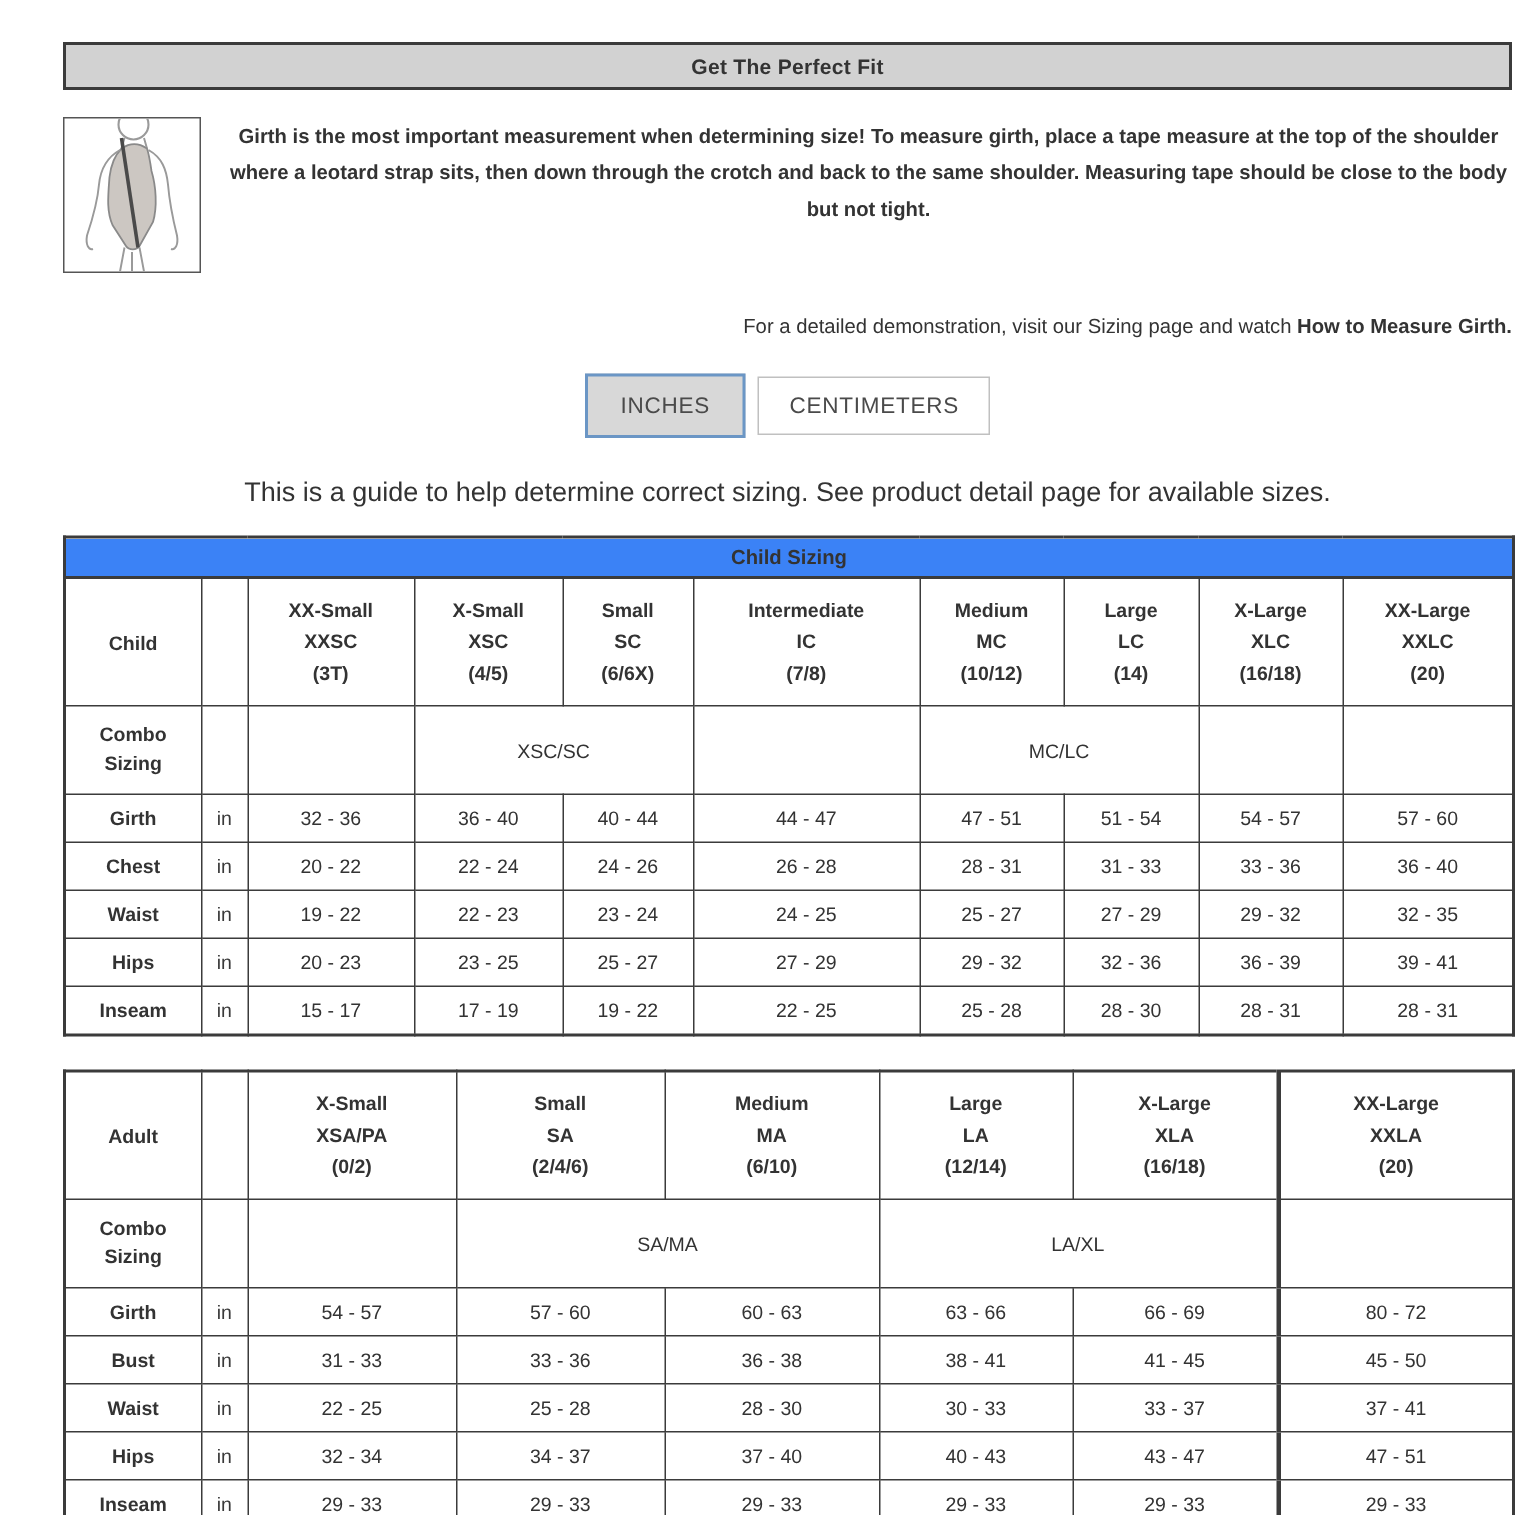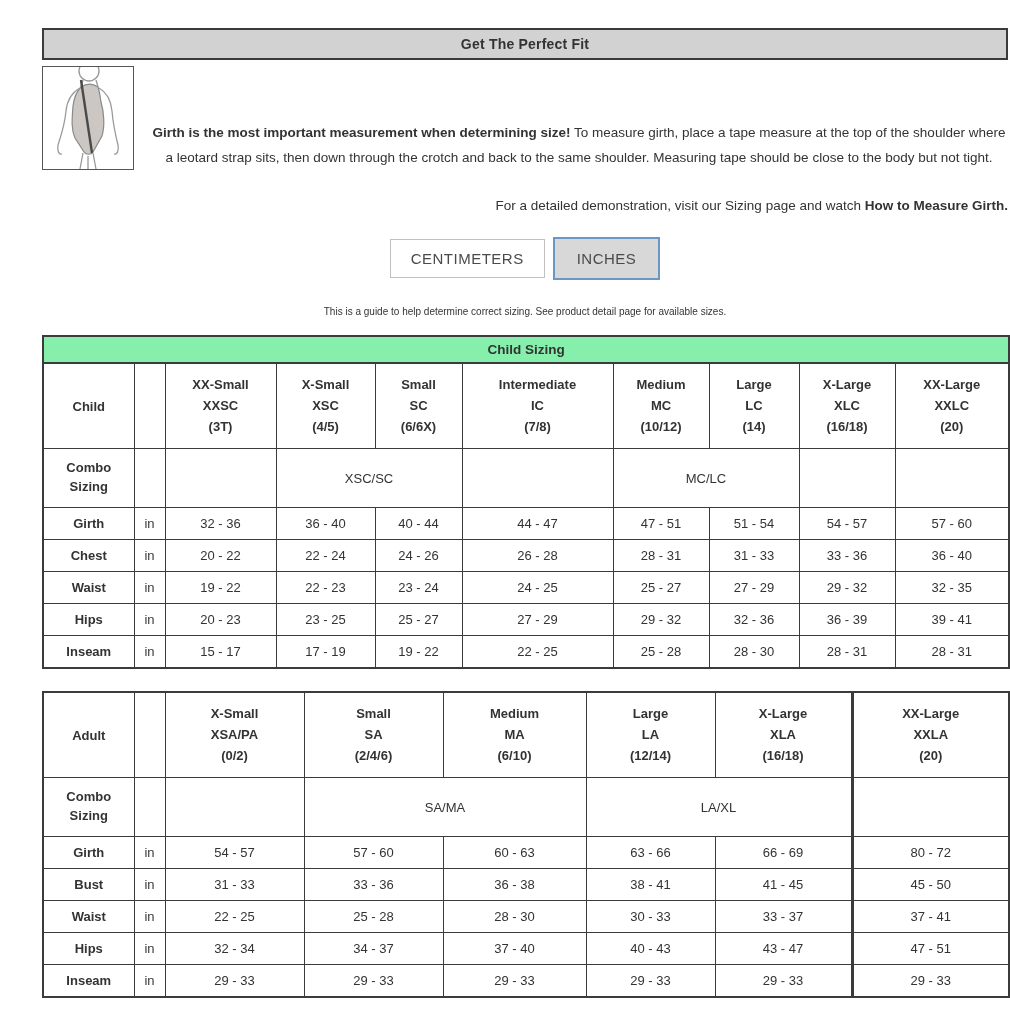--- a/index.html
+++ b/index.html
@@ -10,51 +10,51 @@
     color: #333333; position: relative;
   }
   .page { position: absolute; left: 42px; top: 28px; width: 966px; }
 
   .title-bar {
     background: #d2d2d2; border: 2px solid #3b3b3b;
     text-align: center; font-weight: bold; font-size: 14px;
     padding: 6px 0; letter-spacing: .2px;
   }
 
-  .intro { display: flex; gap: 16px; align-items: flex-end; margin-top: 6px; }
+  .intro { display: flex; gap: 16px; align-items: flex-start; margin-top: 18px; font-weight: bold; }
   .figure-box {
     width: 92px; height: 104px; border: 1px solid #555;
     flex: 0 0 auto; background: #fff; overflow: hidden;
   }
   .figure-box svg { display: block; width: 100%; height: 100%; }
   .intro-text { flex: 1; text-align: center; font-size: 13.5px; line-height: 1.8; padding-top: 1px; }
 
   .demo-line { text-align: right; font-size: 13.5px; margin-top: 28px; }
 
   .unit-toggle { display: flex; justify-content: center; align-items: center; gap: 8px; margin-top: 24px; }
   button.unit-btn {
     font-family: "Liberation Sans", sans-serif; font-size: 15px; color: #4a4a4a;
     letter-spacing: .5px; padding: 11px 20px; background: #ffffff;
     border: 1px solid #c0c0c0; cursor: pointer; line-height: 1;
   }
   button.unit-btn.selected { background: #d8d8d8; border: 2px solid #6b96c5; padding: 12px 22px; }
 
-  .guide-note { text-align: center; font-size: 10px; margin-top: 26px; }
+  .guide-note { text-align: center; font-size: 18px; margin-top: 26px; }
 
   table.sizing-table {
     border-collapse: collapse; width: 966px; table-layout: fixed;
     margin-top: 18px; border: 2px solid #3b3b3b;
   }
   table.sizing-table.adult { margin-top: 22px; }
   .sizing-table th, .sizing-table td {
     border: 1px solid #3b3b3b; text-align: center; vertical-align: middle;
     overflow: hidden;
   }
   .sizing-table .table-title {
-    background: #86efac; font-weight: bold; font-size: 13.5px;
+    background: #3b82f6; font-weight: bold; font-size: 13.5px;
     padding: 5px 0; border-bottom: 2px solid #3b3b3b;
   }
   .sizing-table .size-head { font-weight: bold; font-size: 13px; padding: 11px 2px; line-height: 1.6; }
   .sizing-table .row-label { font-weight: bold; font-size: 13px; padding: 7px 6px; }
   .sizing-table .combo-label { padding: 10px 16px; line-height: 1.45; }
   .sizing-table .unit-cell { font-size: 13px; color: #3a3a3a; text-align: center; }
   .sizing-table .value-cell { font-size: 13px; padding: 8px 2px; }
   .sizing-table .combo-cell { font-size: 13px; }
   
   table.adult tr > td:last-child { border-left: 3px solid #3b3b3b; }
@@ -89,22 +89,22 @@
     <p class="intro-text">
       <strong>Girth is the most important measurement when determining size!</strong><span> To measure girth, place a tape measure at the top of the shoulder where a leotard strap sits, then down through the crotch and back to the same shoulder. Measuring tape should be close to the body but not tight.</span>
     </p>
   </div>
 
   <p class="demo-line">
     <span>For a detailed demonstration, visit our Sizing page and watch </span><strong>How to Measure Girth.</strong>
   </p>
 
   <div class="unit-toggle">
+    <button class="unit-btn selected">INCHES</button>
     <button class="unit-btn">CENTIMETERS</button>
-    <button class="unit-btn selected">INCHES</button>
   </div>
 
   <p class="guide-note">This is a guide to help determine correct sizing. See product detail page for available sizes.</p>
 
   <table class="sizing-table child">
     <colgroup>
       <col style="width:91px">
         <col style="width:31px">
         <col style="width:111px">
         <col style="width:99px">

